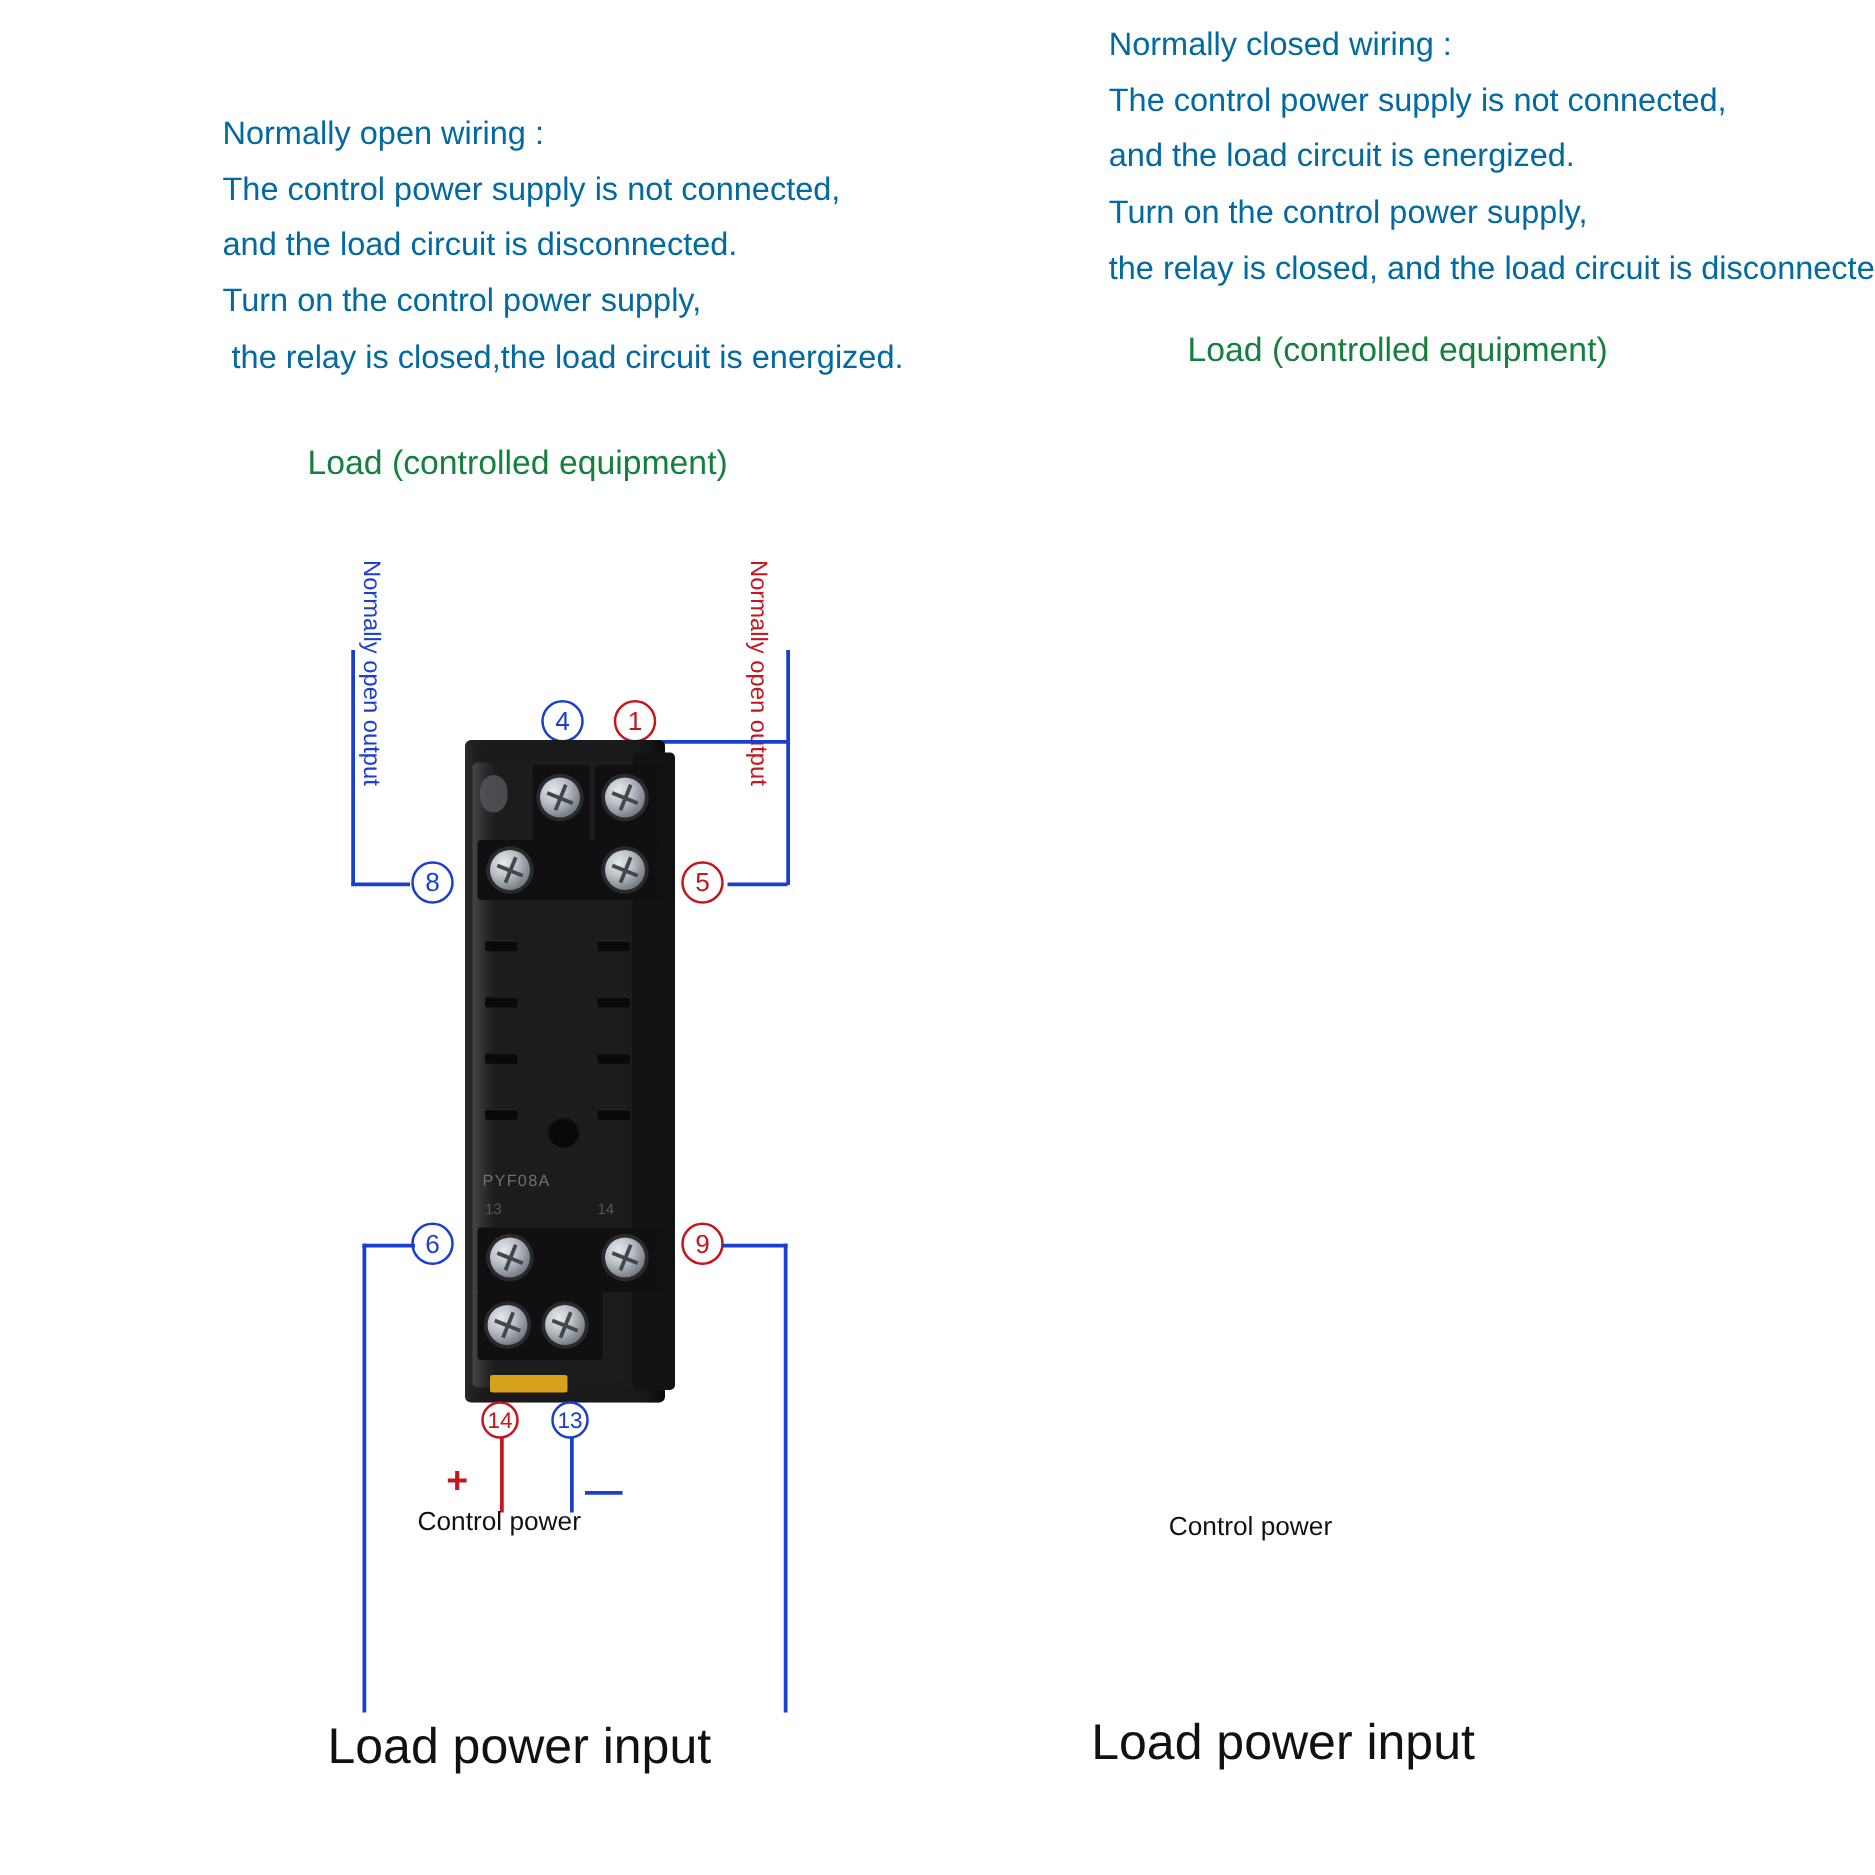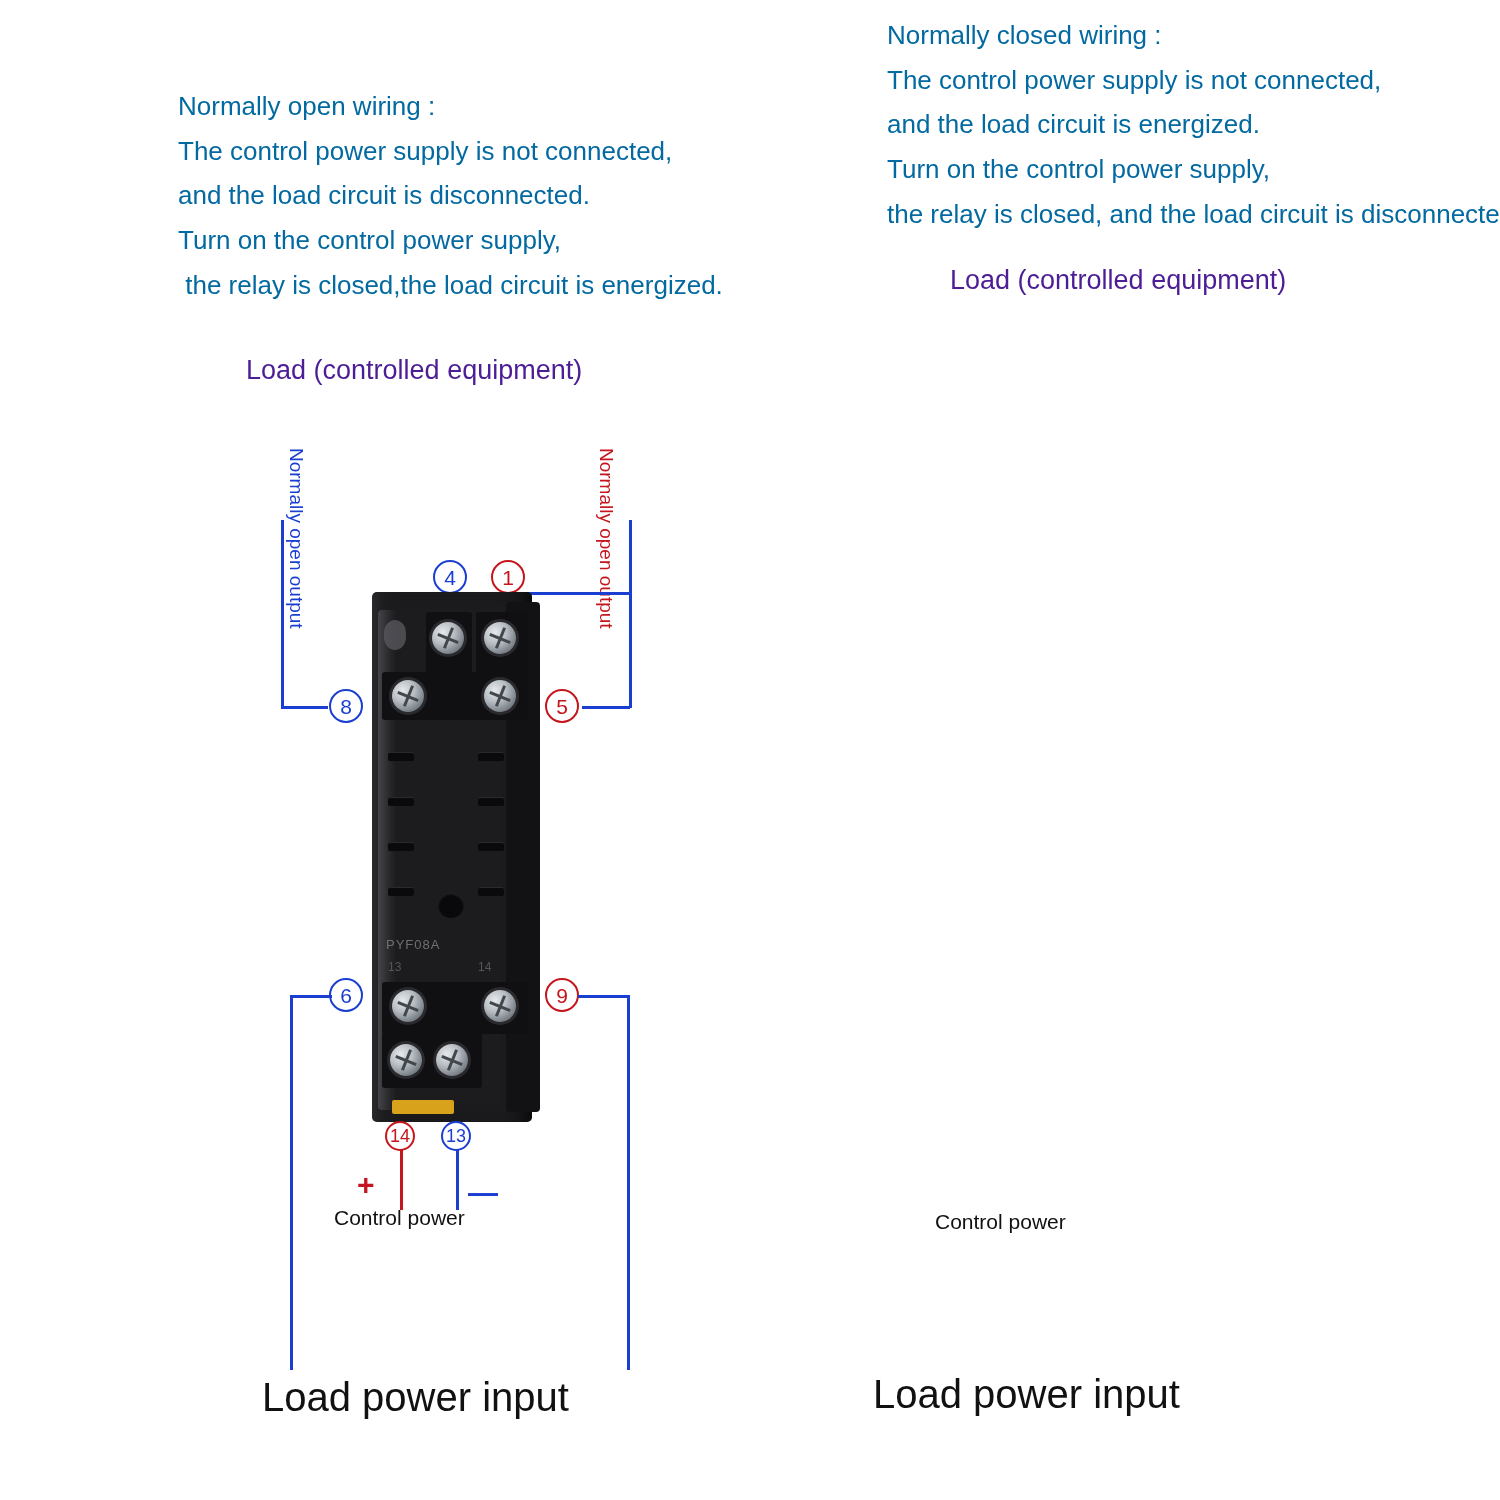--- a/index.html
+++ b/index.html
@@ -32,21 +32,21 @@
     line-height: 1.72;
     color: #0369a1;
     white-space: pre;
   }
   .intro-left  { left: 178px; top: 84px; }
   .intro-right { left: 137px; top: 13px; }
 
   .load-title {
     position: absolute;
     font-size: 27px;
-    color: #4c1d95;
+    color: #15803d;
     white-space: nowrap;
   }
   .load-title-left  { left: 246px; top: 355px; }
   .load-title-right { left: 200px; top: 265px; }
 
   .control-power {
     position: absolute;
     font-size: 21px;
     color: #111;
     white-space: nowrap;

